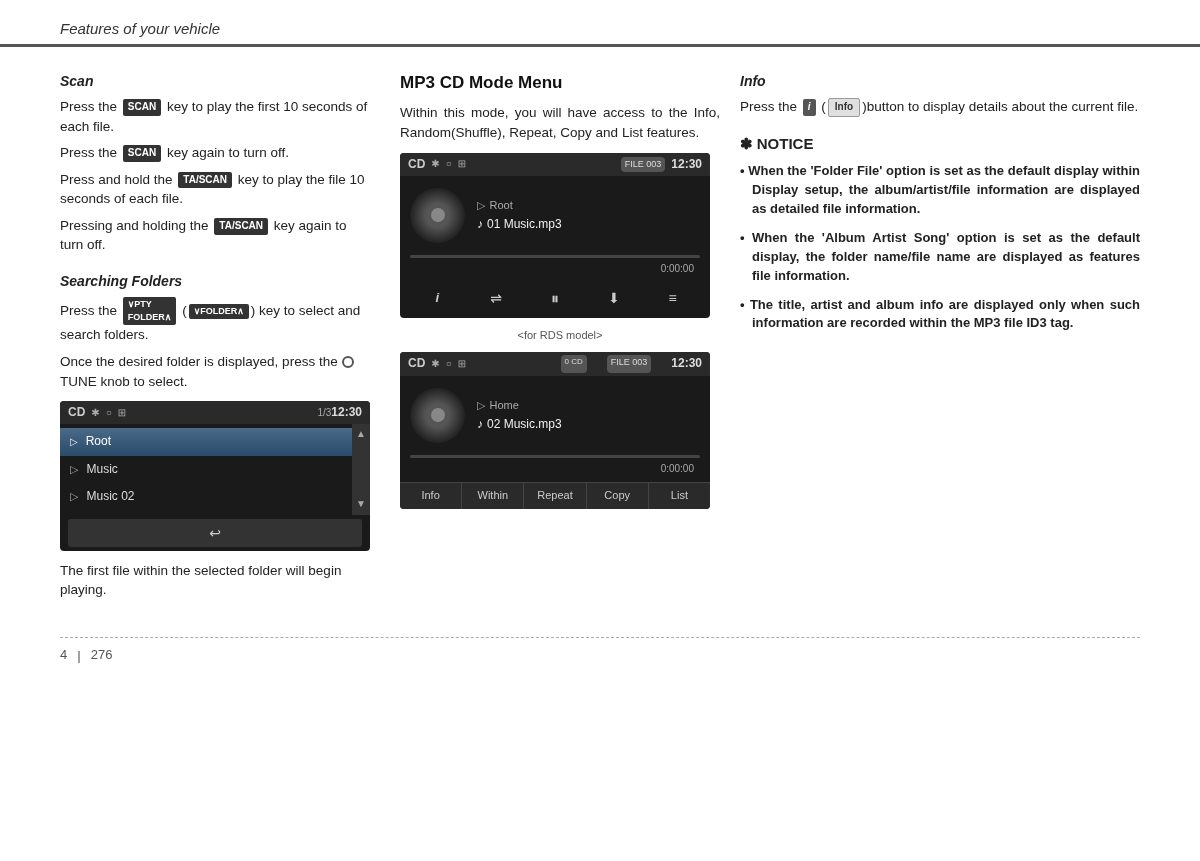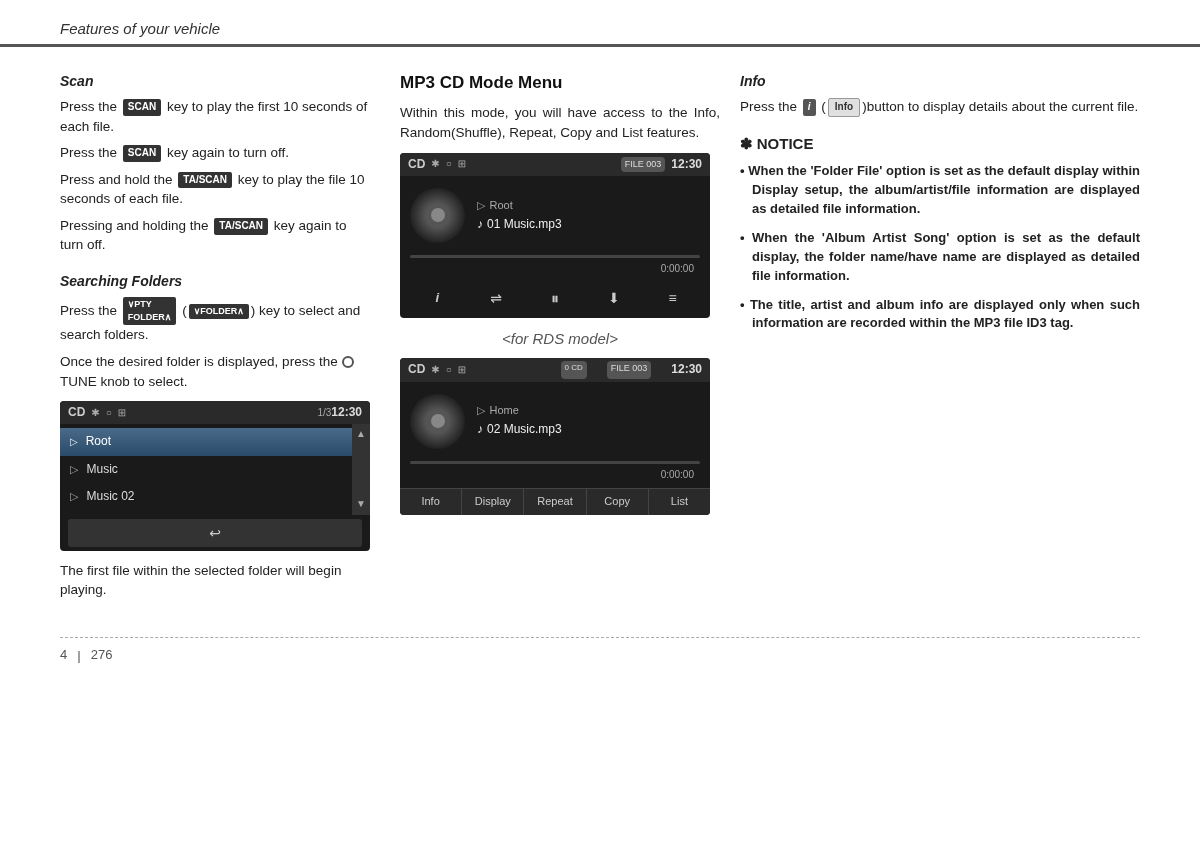--- a/index.html
+++ b/index.html
@@ -260,24 +260,23 @@
       color: #ccc;
       font-size: 11px;
       border-right: 1px solid #444;
       cursor: pointer;
     }
     .menu-btn:last-child { border-right: none; }
 
     
     .screen-caption {
       text-align: center;
-      font-size: 15px;
+      font-size: 11px;
       color: #555;
       margin-top: 2px;
-      font-style: italic;
     }
 
     
     .notice-box { margin-top: 16px; }
     .notice-title {
       font-size: 15px;
       font-weight: bold;
       margin-bottom: 8px;
     }
     .notice-item {
@@ -478,21 +477,21 @@
         </div>
       </div>
       <div class="progress-bar-container">
         <div class="progress-bar-bg">
           <div class="progress-bar-fill" style="width:0%;"></div>
         </div>
       </div>
       <div class="time-display">0:00:00</div>
       <div class="screen-menubar">
         <div class="menu-btn">Info</div>
-        <div class="menu-btn">Display</div>
+        <div class="menu-btn">Within</div>
         <div class="menu-btn">Repeat</div>
         <div class="menu-btn">Copy</div>
         <div class="menu-btn">List</div>
       </div>
     </div>
   </div>
 
   <div class="col-right">
 
     <div>
@@ -505,21 +504,21 @@
         (<span class="key-badge-info-outline">Info</span>)button to display details about the current file.
       </p>
     </div>
 
     <div class="notice-box">
       <div class="notice-title">✽ NOTICE</div>
       <div class="notice-item">
         • When the 'Folder File' option is set as the default display within Display setup, the album/artist/file information are displayed as detailed file information.
       </div>
       <div class="notice-item">
-        • When the 'Album Artist Song' option is set as the default display, the folder name/have name are displayed as detailed file information.
+        • When the 'Album Artist Song' option is set as the default display, the folder name/file name are displayed as features file information.
       </div>
       <div class="notice-item">
         • The title, artist and album info are displayed only when such information are recorded within the MP3 file ID3 tag.
       </div>
     </div>
   </div>
 
 </div>
 
 <div class="page-footer">

